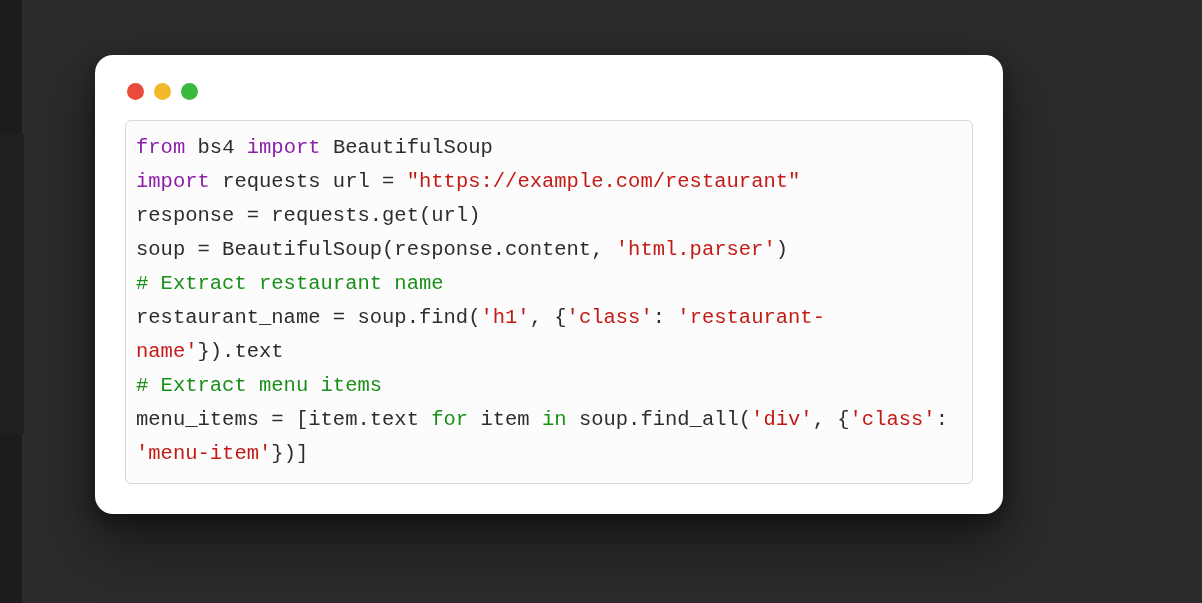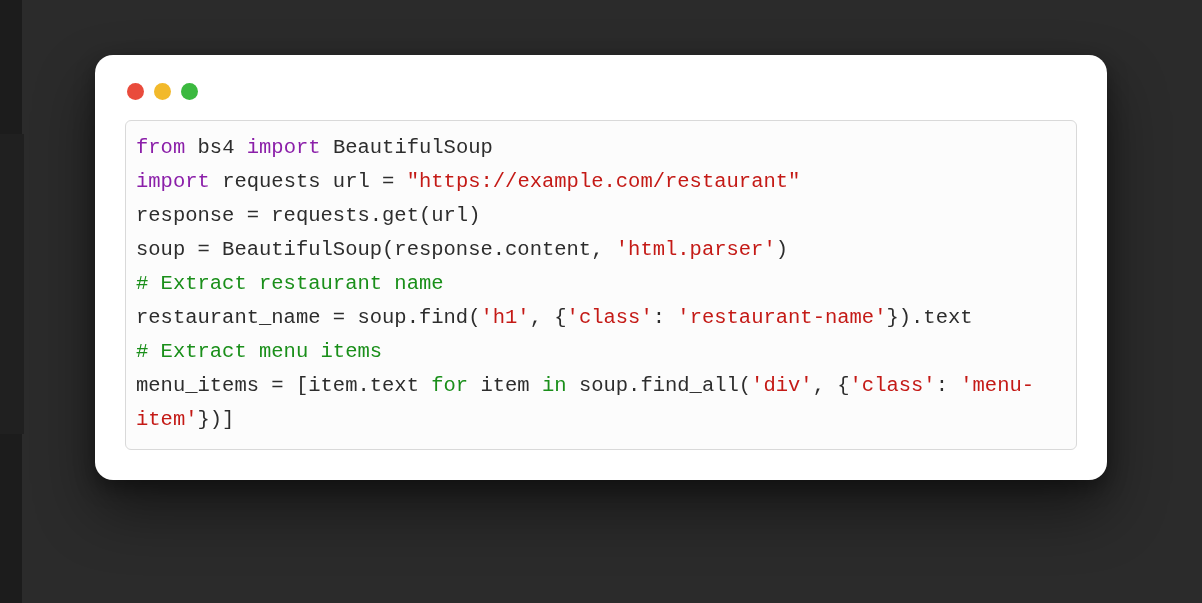--- a/index.html
+++ b/index.html
@@ -25,21 +25,21 @@
     position: absolute;
     left: 0; top: 134px;
     width: 24px; height: 300px;
     background: #202020;
   }
 
   .window {
     position: absolute;
     left: 95px;
     top: 55px;
-    width: 1012px;
+    width: 908px;
     background: #ffffff;
     border-radius: 18px;
     box-shadow: 0 30px 60px rgba(0,0,0,0.45), 0 8px 20px rgba(0,0,0,0.35);
     padding: 26px 30px 30px 30px;
   }
   .titlebar {
     display: flex;
     align-items: center;
     gap: 10px;
     padding: 2px 2px 20px 2px;

